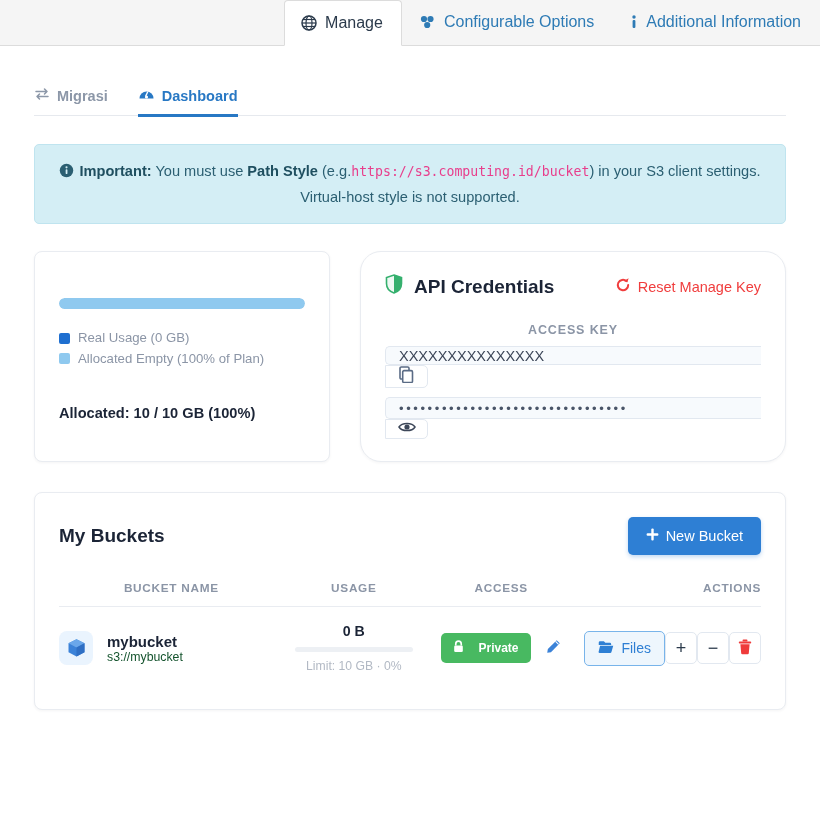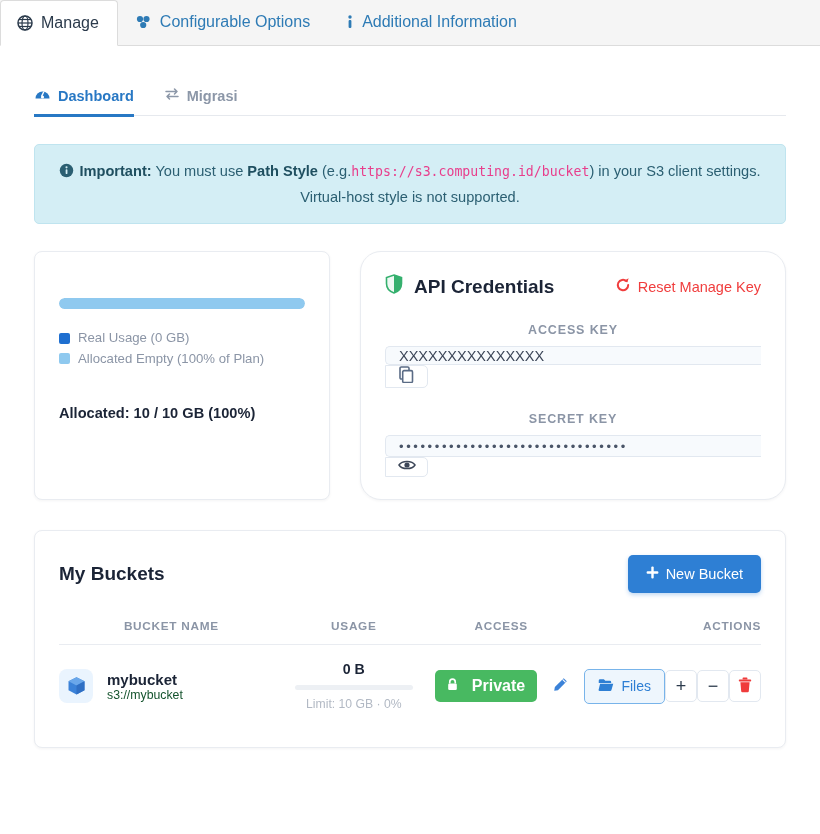--- a/index.html
+++ b/index.html
@@ -13,20 +13,21 @@
   }
 
   
   .tabstrip {
     display: flex;
     align-items: flex-end;
     height: 46px;
     background: #f5f5f5;
     border-bottom: 1px solid #dcdcdc;
     padding-left: 0px;
+    justify-content: flex-end;
   }
   .tab {
     display: flex;
     align-items: center;
     gap: 8px;
     height: 46px;
     padding: 0 18px 0 16px;
     font-size: 16px;
     color: #2e7bb5;
     white-space: nowrap;
@@ -227,21 +228,21 @@
     margin: 8px auto 0 auto;
     width: 118px; height: 5px; border-radius: 3px; background: #edf0f4;
   }
   .usage-sub { margin-top: 7px; font-size: 12.2px; color: #b2b9c4; }
 
   .badge-private {
     display: inline-flex; align-items: center; gap: 14px;
     background: #48b961; color: #fff;
     border-radius: 5px;
     padding: 7px 12px;
-    font-size: 16px; font-weight: bold;
+    font-size: 12px; font-weight: bold;
   }
   .pencil { margin-left: 11px; cursor: pointer; vertical-align: middle; }
 
   .act-row { display: flex; align-items: center; justify-content: flex-end; gap: 0; }
   .btn-files {
     display: inline-flex; align-items: center; gap: 7px;
     background: #eef6fd;
     border: 1px solid #78b4ea;
     color: #2e7fd4;
     border-radius: 5px;
@@ -299,38 +300,38 @@
       </svg>
     </span>
     <span>Additional Information</span>
   </div>
 
 </div>
 
 <div class="page">
 
   <div class="subnav">
+    <div class="subtab">
+      <span>
+        <svg width="16" height="16" viewBox="0 0 16 16">
+          <path d="M2 5.5 H13 M10.5 3 L13 5.5 L10.5 8" fill="none" stroke="#8c97a8" stroke-width="1.5" stroke-linecap="round" stroke-linejoin="round"></path>
+          <path d="M14 10.5 H3 M5.5 8 L3 10.5 L5.5 13" fill="none" stroke="#8c97a8" stroke-width="1.5" stroke-linecap="round" stroke-linejoin="round"></path>
+        </svg>
+      </span>
+      <span>Migrasi</span>
+    </div>
     <div class="subtab active">
       <span>
         <svg width="17" height="16" viewBox="0 0 17 16">
           <path d="M1.5 12.5 A7 7 0 0 1 15.5 12.5 Z" fill="#2878c4"></path>
           <circle cx="8.5" cy="11" r="1.6" fill="#ffffff"></circle>
           <rect x="8" y="5.5" width="1.4" height="5" fill="#ffffff" transform="rotate(25 8.7 8)"></rect>
         </svg>
       </span>
       <span>Dashboard</span>
-    </div>
-    <div class="subtab">
-      <span>
-        <svg width="16" height="16" viewBox="0 0 16 16">
-          <path d="M2 5.5 H13 M10.5 3 L13 5.5 L10.5 8" fill="none" stroke="#8c97a8" stroke-width="1.5" stroke-linecap="round" stroke-linejoin="round"></path>
-          <path d="M14 10.5 H3 M5.5 8 L3 10.5 L5.5 13" fill="none" stroke="#8c97a8" stroke-width="1.5" stroke-linecap="round" stroke-linejoin="round"></path>
-        </svg>
-      </span>
-      <span>Migrasi</span>
     </div>
   </div>
 
   <div class="alert">
     <span style="display:inline-block;vertical-align:-2px;margin-right:5px;">
       <svg width="15" height="15" viewBox="0 0 16 16">
         <circle cx="8" cy="8" r="7.2" fill="#2b5f72"></circle>
         <circle cx="8" cy="4.6" r="1.15" fill="#d4eef5"></circle>
         <rect x="7.1" y="6.6" width="1.9" height="5.2" rx=".9" fill="#d4eef5"></rect>
       </svg>
@@ -391,21 +392,20 @@
         <div class="input-btn">
           <span>
             <svg width="16" height="17" viewBox="0 0 16 17">
               <rect x="1" y="1" width="9" height="12" rx="1.3" fill="none" stroke="#5a6b85" stroke-width="1.6"></rect>
               <path d="M5 4.6 h7.2 a1.3 1.3 0 0 1 1.3 1.3 v9.3 a1.3 1.3 0 0 1 -1.3 1.3 h-7.2 a1.3 1.3 0 0 1 -1.3 -1.3 v-9.3 a1.3 1.3 0 0 1 1.3 -1.3 z" fill="#ffffff" stroke="#5a6b85" stroke-width="1.6"></path>
             </svg>
           </span>
         </div>
       </div>
 
-      <div class="field-label">SECRET KEY</div>
       <div class="input-group">
         <div class="input-box">
           <span class="dots">••••••••••••••••••••••••••••••••</span>
         </div>
         <div class="input-btn">
           <span>
             <svg width="18" height="14" viewBox="0 0 18 14">
               <path d="M1 7 C4 2.3 14 2.3 17 7 C14 11.7 4 11.7 1 7 Z" fill="none" stroke="#3d4759" stroke-width="1.5"></path>
               <circle cx="9" cy="7" r="2.6" fill="#3d4759"></circle>
             </svg>

